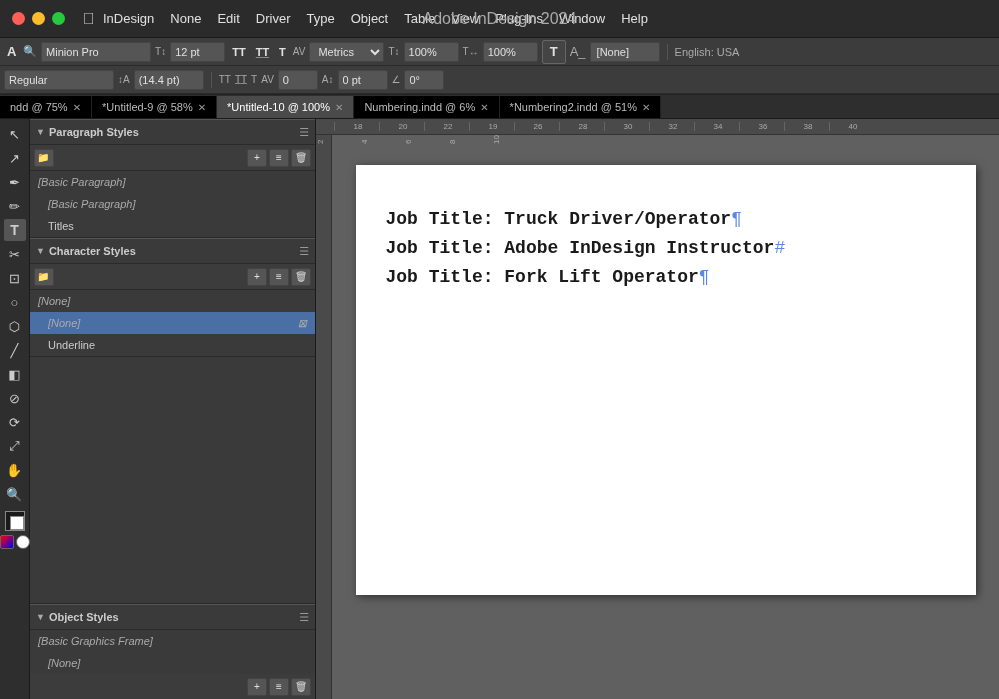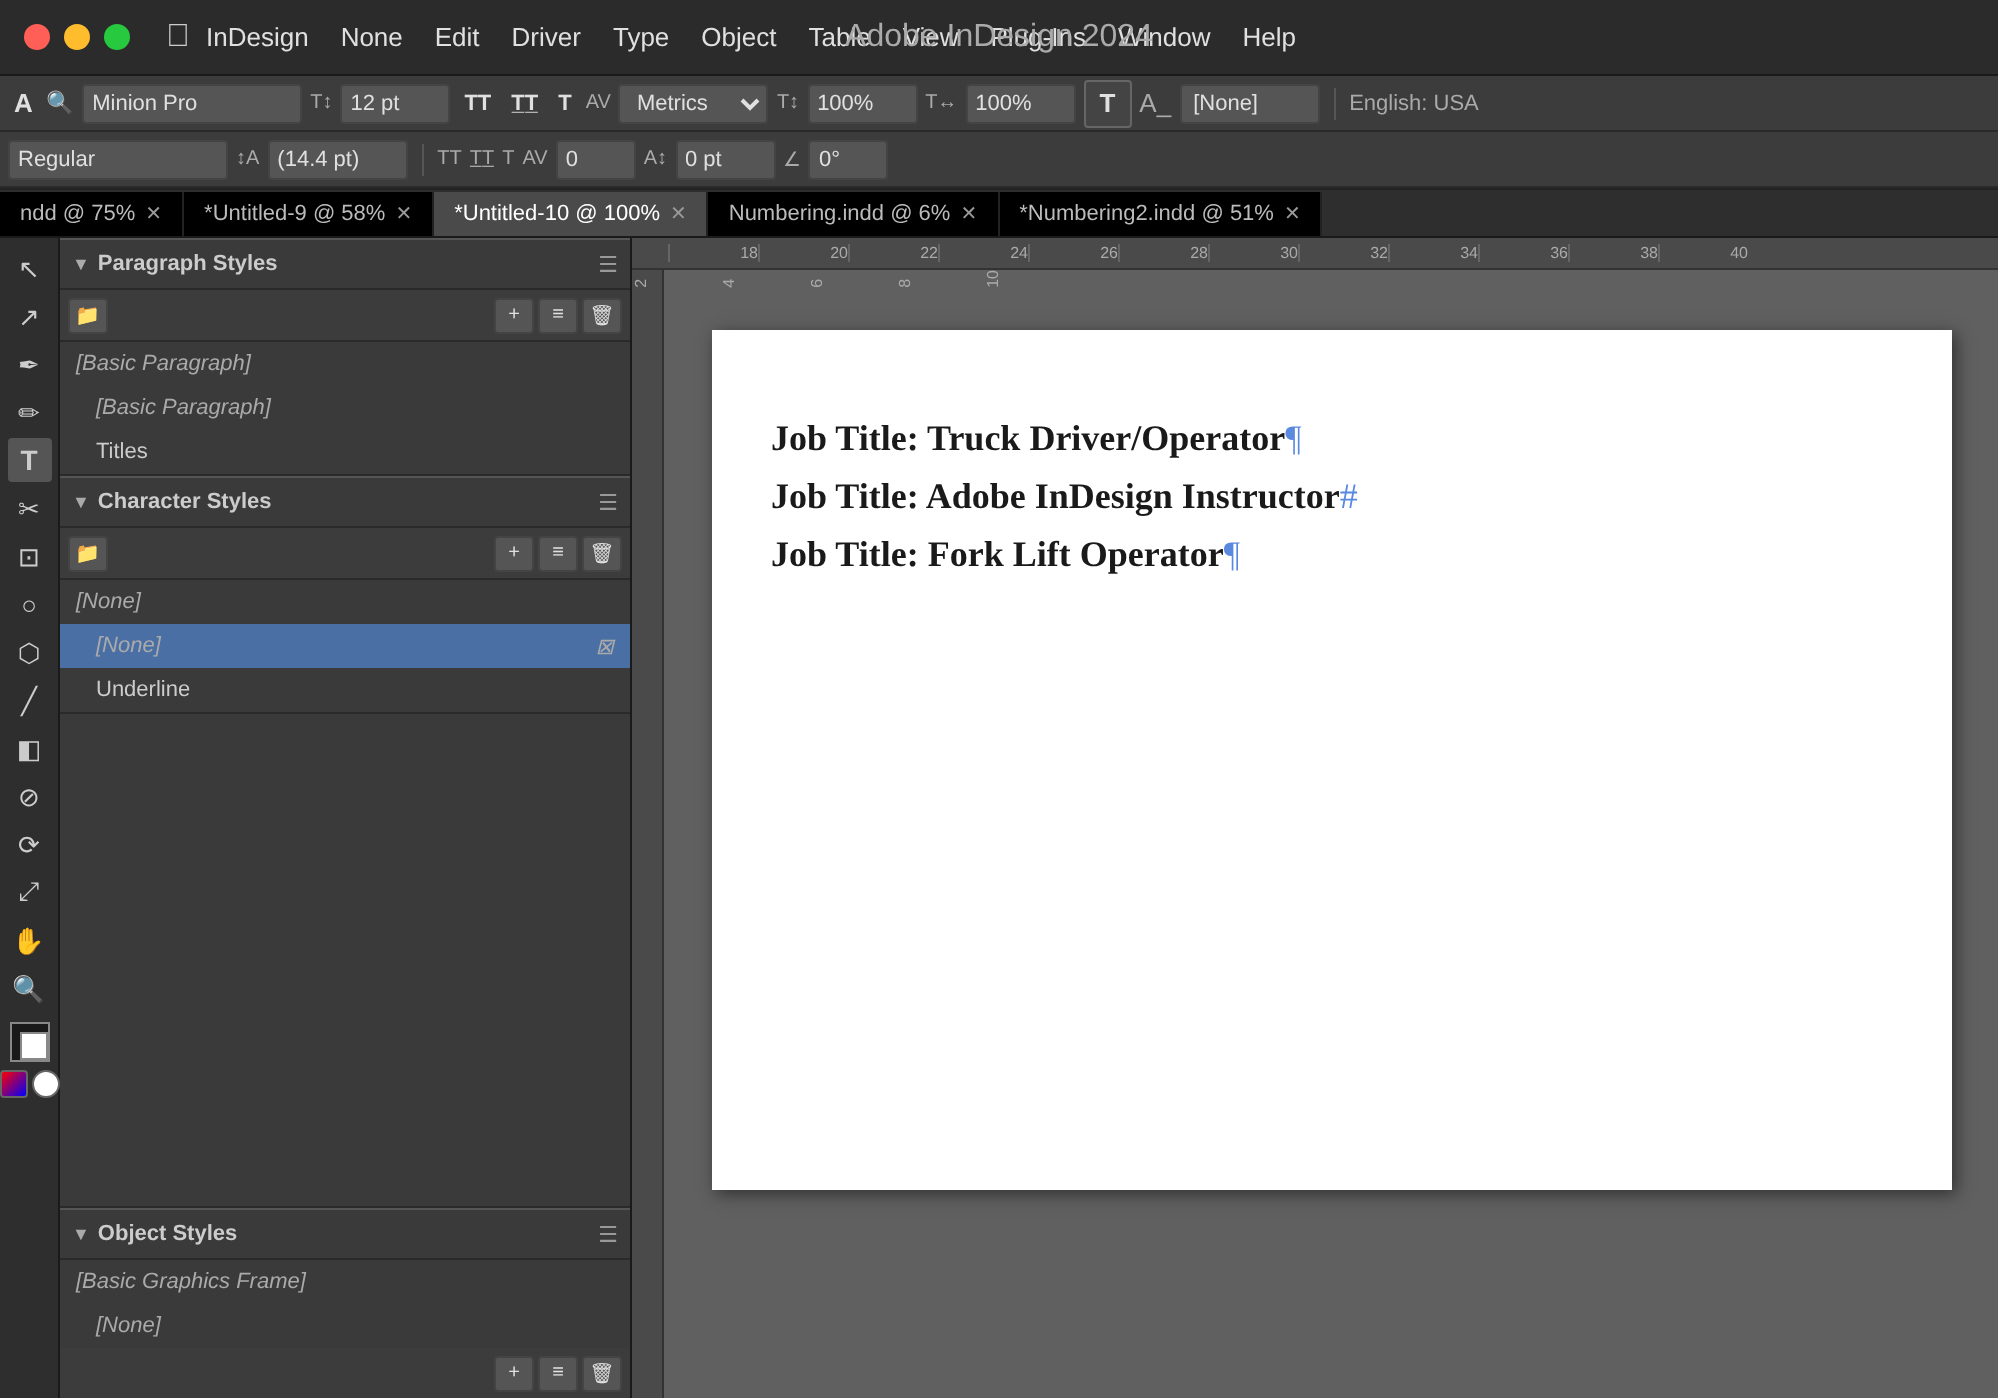--- a/index.html
+++ b/index.html
@@ -268,21 +268,21 @@
       border-right: 1px solid #333;
     }
     .ruler-numbers {
       display: flex;
       font-size: 8px;
       color: #aaa;
       gap: 0;
     }
     .ruler-tick {
       width: 45px;
-      text-align: right;
+      text-align: center;
       padding-left: 2px;
       border-left: 1px solid #666;
     }
     .document-area {
       position: absolute;
       top: 16px;
       left: 16px;
       right: 0;
       bottom: 0;
       overflow: hidden;
@@ -293,21 +293,21 @@
     }
     .page {
       background: white;
       width: 620px;
       height: 430px;
       box-shadow: 2px 2px 8px rgba(0,0,0,0.5);
       padding: 40px 30px;
       position: relative;
     }
     .page-text {
-      font-family: Liberation Serif, serif;
+      font-family: Liberation Mono, monospace;
       font-size: 18px;
       color: #1a1a1a;
       line-height: 1.6;
       font-weight: bold;
     }
     .page-text .line {
       display: block;
       position: relative;
     }
     .pilcrow {
@@ -514,21 +514,21 @@
 
   </div>
 
   <div class="canvas-area">
 
     <div class="ruler-top">
       <div class="ruler-numbers">
         <div class="ruler-tick">18</div>
         <div class="ruler-tick">20</div>
         <div class="ruler-tick">22</div>
-        <div class="ruler-tick">24</div>
+        <div class="ruler-tick">19</div>
         <div class="ruler-tick">26</div>
         <div class="ruler-tick">28</div>
         <div class="ruler-tick">30</div>
         <div class="ruler-tick">32</div>
         <div class="ruler-tick">34</div>
         <div class="ruler-tick">36</div>
         <div class="ruler-tick">38</div>
         <div class="ruler-tick">40</div>
       </div>
     </div>

